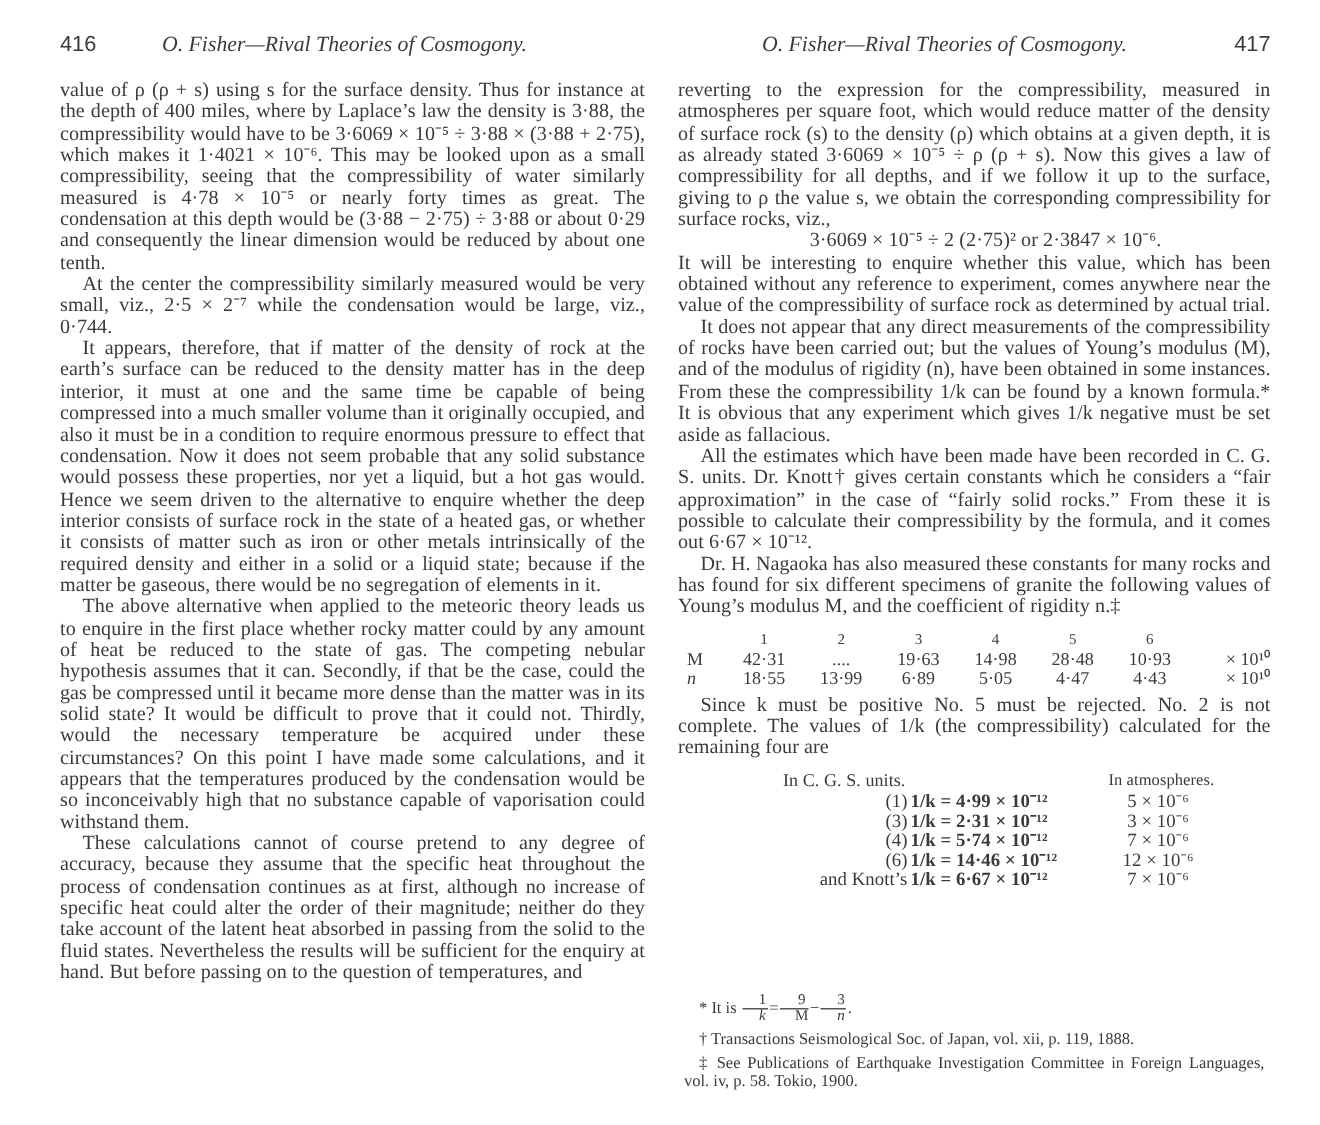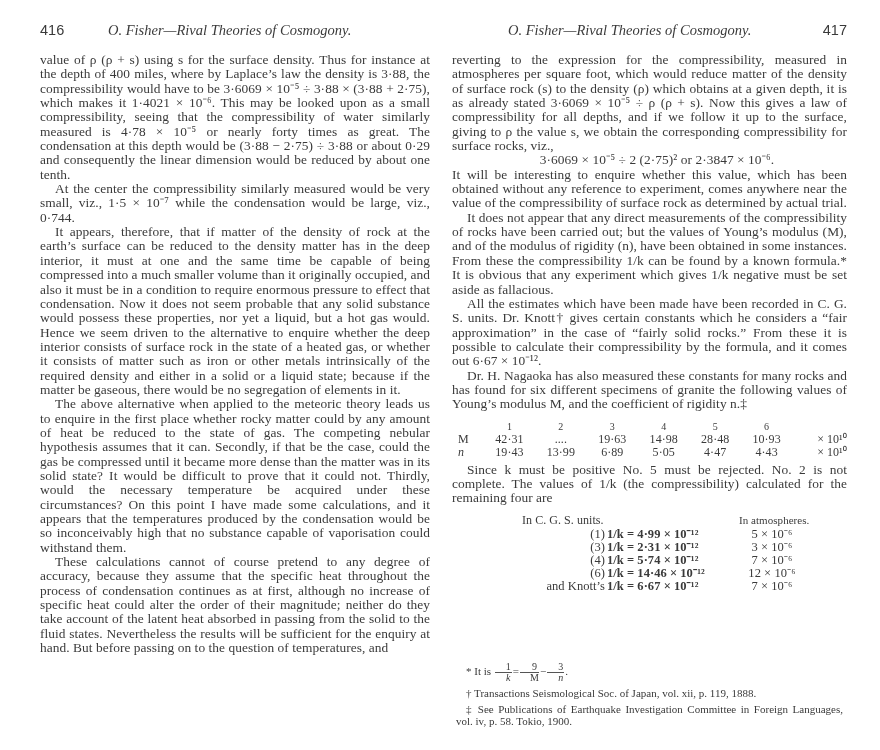--- a/index.html
+++ b/index.html
@@ -69,21 +69,21 @@
 </head>
 <body>
 
 <div class="page" id="page-left">
   <div class="running-head">
     <span class="num">416</span>
     <span class="title">O. Fisher—Rival Theories of Cosmogony.</span>
   </div>
   <div class="body-text">
     <p class="noindent">value of ρ (ρ + s) using s for the surface density.  Thus for instance at the depth of 400 miles, where by Laplace’s law the density is 3·88, the compressibility would have to be 3·6069 × 10⁻⁵ ÷ 3·88 × (3·88 + 2·75),  which  makes  it  1·4021 × 10⁻⁶. This may be looked upon as a small compressibility, seeing that the compressibility of water similarly measured is 4·78 × 10⁻⁵ or nearly forty times as great.  The condensation at this depth would be (3·88 − 2·75) ÷ 3·88 or about 0·29 and consequently the linear dimension would be reduced by about one tenth.</p>
-    <p>At the center the compressibility similarly measured would be very small, viz., 1·5 × 10⁻⁷ while the condensation would be large, viz., 0·744.</p>
+    <p>At the center the compressibility similarly measured would be very small, viz., 2·5 × 2⁻⁷ while the condensation would be large, viz., 0·744.</p>
     <p>It appears, therefore, that if matter of the density of rock at the earth’s surface can be reduced to the density matter has in the deep interior, it must at one and the same time be capable of being compressed into a much smaller volume than it originally occupied, and also it must be in a condition to require enormous pressure to effect that condensation.  Now it does not seem probable that any solid substance would possess these properties, nor yet a liquid, but a hot gas would.  Hence we seem driven to the alternative to enquire whether the deep interior consists of surface rock in the state of a heated gas, or whether it consists of matter such as iron or other metals intrinsically of the required density and either in a solid or a liquid state; because if the matter be gaseous, there would be no segregation of elements in it.</p>
     <p>The above alternative when applied to the meteoric theory leads us to enquire in the first place whether rocky matter could by any amount of heat be reduced to the state of gas. The competing nebular hypothesis assumes that it can.  Secondly, if that be the case, could the gas be compressed until it became more dense than the matter was in its solid state?  It would be difficult to prove that it could not.  Thirdly, would the necessary temperature be acquired under these circumstances?  On this point I have made some calculations, and it appears that the temperatures produced by the condensation would be so inconceivably high that no substance capable of vaporisation could withstand them.</p>
     <p>These calculations cannot of course pretend to any degree of accuracy, because they assume that the specific heat throughout the process of condensation continues as at first, although no increase of specific heat could alter the order of their magnitude; neither do they take account of the latent heat absorbed in passing from the solid to the fluid states.  Nevertheless the results will be sufficient for the enquiry at hand. But before passing on to the question of temperatures, and</p>
   </div>
 </div>
 
 <div class="page" id="page-right">
   <div class="running-head">
     <span class="title">O. Fisher—Rival Theories of Cosmogony.</span>
     <span class="num">417</span>
@@ -113,21 +113,21 @@
         <td class="val">42·31</td>
         <td class="val">....</td>
         <td class="val">19·63</td>
         <td class="val">14·98</td>
         <td class="val">28·48</td>
         <td class="val">10·93</td>
         <td class="mult">× 10¹⁰</td>
       </tr>
       <tr>
         <td class="rowlabel italic">n</td>
-        <td class="val">19·43</td>
+        <td class="val">18·55</td>
         <td class="val">13·99</td>
         <td class="val">6·89</td>
         <td class="val">5·05</td>
         <td class="val">4·47</td>
         <td class="val">4·43</td>
         <td class="mult">× 10¹⁰</td>
       </tr>
     </tbody>
       </table>
 

